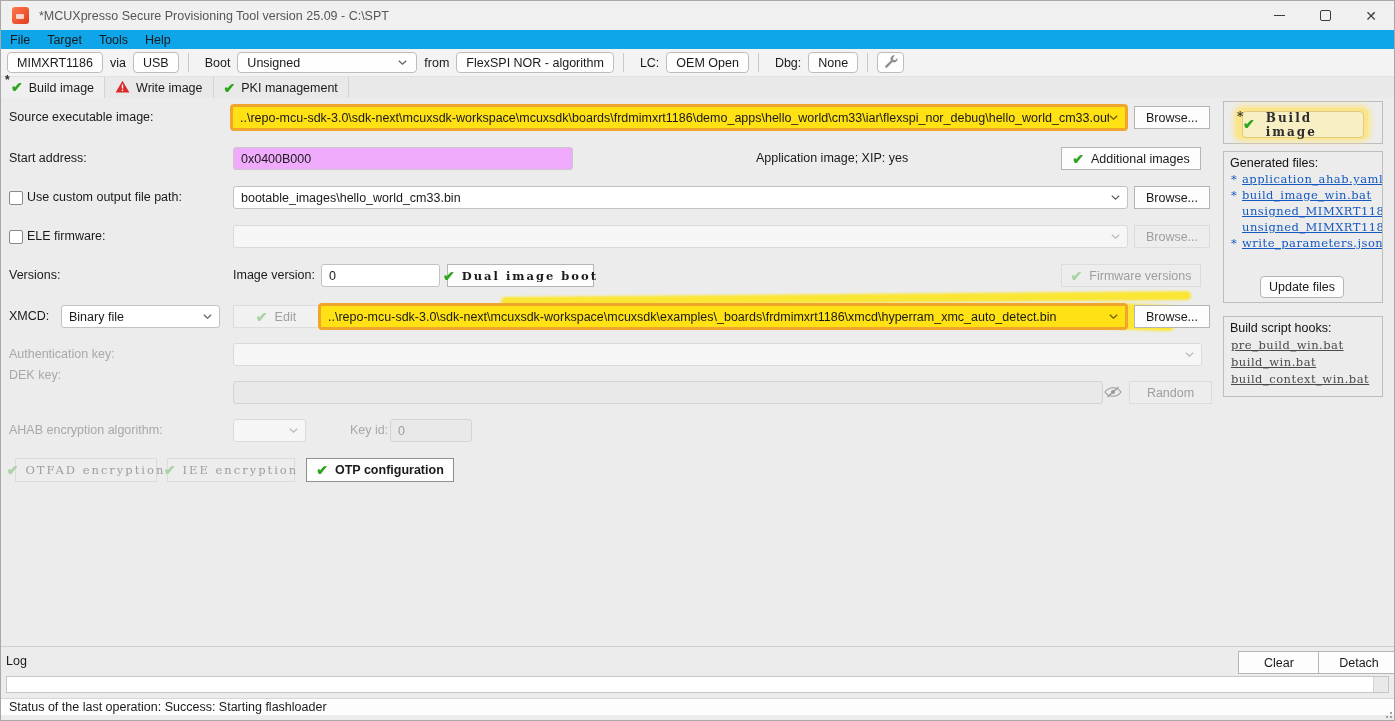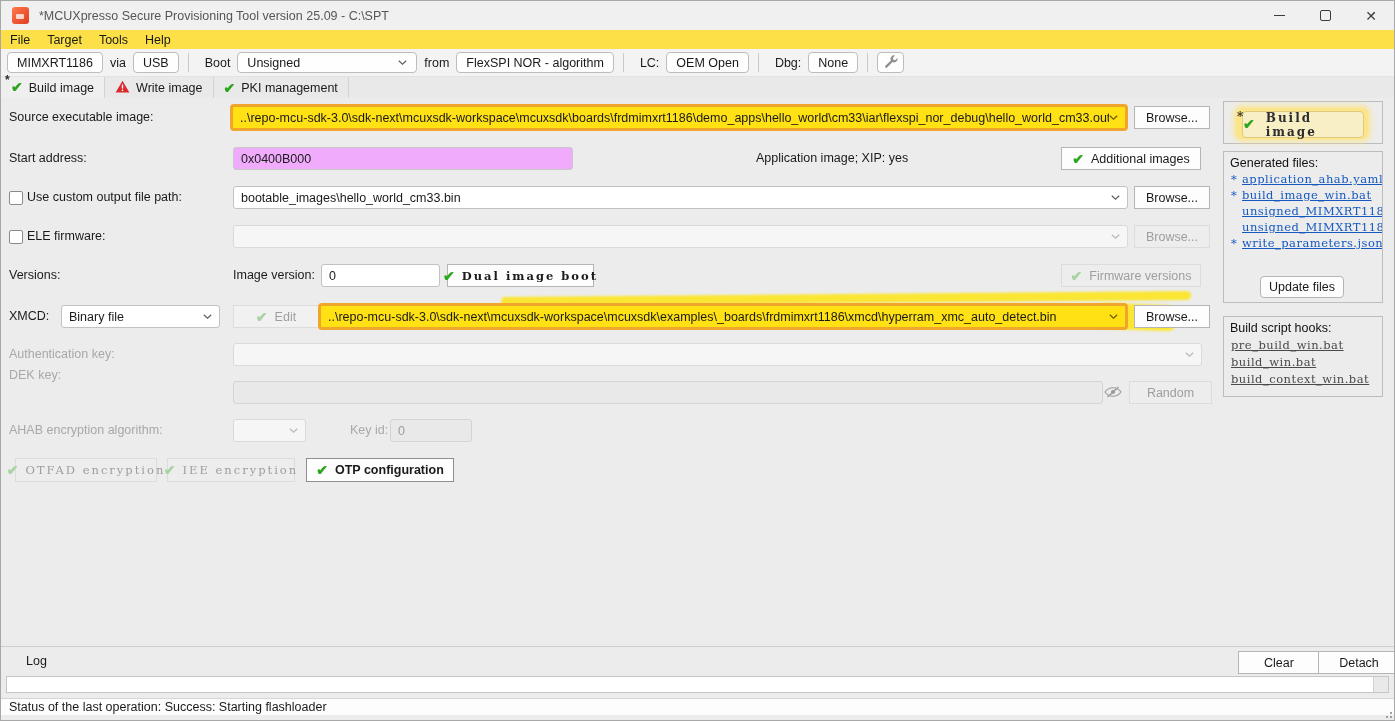--- a/index.html
+++ b/index.html
@@ -9,21 +9,21 @@
   
   .titlebar{position:absolute;top:0;left:0;right:0;height:29px;background:#f0f0f0;display:flex;align-items:center;}
   .app-icon{width:17px;height:17px;margin-left:11px;border-radius:3px;background:linear-gradient(135deg,#ff7a4d,#e03c1e);position:relative;flex:0 0 auto;}
   .app-icon::after{content:"";position:absolute;left:4px;top:7px;width:8px;height:5px;background:rgba(255,255,255,.75);border-radius:1px;}
   .title-text{margin-left:10px;color:#565656;font-size:12.5px;white-space:nowrap;}
   .win-controls{margin-left:auto;display:flex;height:100%;}
   .win-btn{width:46px;display:flex;align-items:center;justify-content:center;color:#3c3c3c;font-size:14px;}
   .min-glyph{display:block;width:11px;height:1px;background:#3c3c3c;}
   .max-glyph{display:block;width:9px;height:9px;border:1px solid #3c3c3c;border-radius:2px;}
   
-  .menubar{position:absolute;top:29px;left:0;right:0;height:19px;background:#fde047;display:flex;align-items:center;padding-left:9px;gap:17px;}
+  .menubar{position:absolute;top:29px;left:0;right:0;height:19px;background:#0ea5e9;display:flex;align-items:center;padding-left:9px;gap:17px;}
   .menu-item{cursor:default;}
   
   .toolbar{position:absolute;top:48px;left:0;right:0;height:27px;background:#f3f3f3;border-bottom:1px solid #e2e2e2;display:flex;align-items:center;padding-left:6px;}
   .tb-btn{height:19px;background:#fefefe;border:1px solid #bdbdbd;border-radius:4px;padding:0 9px;display:flex;align-items:center;white-space:nowrap;}
   .tb-label{margin:0 7px;white-space:nowrap;}
   .tb-sep{width:1px;height:19px;background:#c9c9c9;margin:0 9px;}
   .tb-combo{justify-content:space-between;}
   .chev{display:inline-flex;margin-left:8px;}
   
   .tabbar{position:absolute;top:76px;left:0;right:0;height:21px;background:#e9e9e9;display:flex;align-items:stretch;}
@@ -295,21 +295,21 @@
 
     <div class="frame" style="top:218px;height:81px;">
       <div class="frame-title">Build script hooks:</div>
       <a class="hooklink">pre_build_win.bat</a>
       <a class="hooklink">build_win.bat</a>
       <a class="hooklink">build_context_win.bat</a>
     </div>
   </div>
 
   <div class="logpanel">
-    <span style="position:absolute;left:25px;top:7px;">Log</span>
+    <span style="position:absolute;left:5px;top:7px;">Log</span>
     <div class="btn" style="left:1237px;top:4px;width:68px;">Clear</div>
     <div class="btn" style="left:1317px;top:4px;width:68px;">Detach</div>
     <div class="logbox">
       <div class="logscroll"></div>
     </div>
   </div>
 
   <div class="statusbar">
     <span>Status of the last operation: Success: Starting flashloader</span>
   </div>

